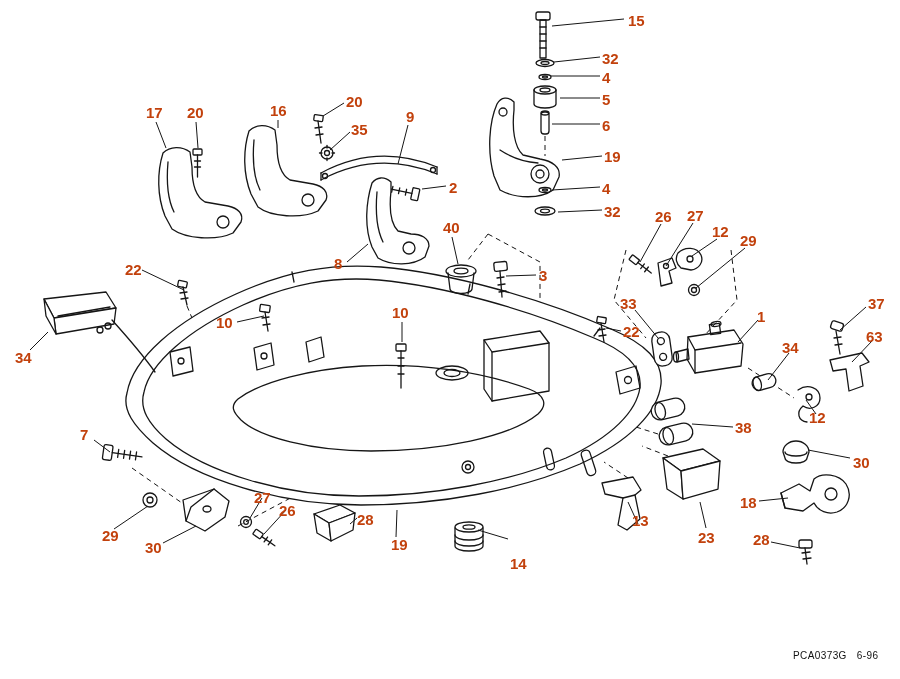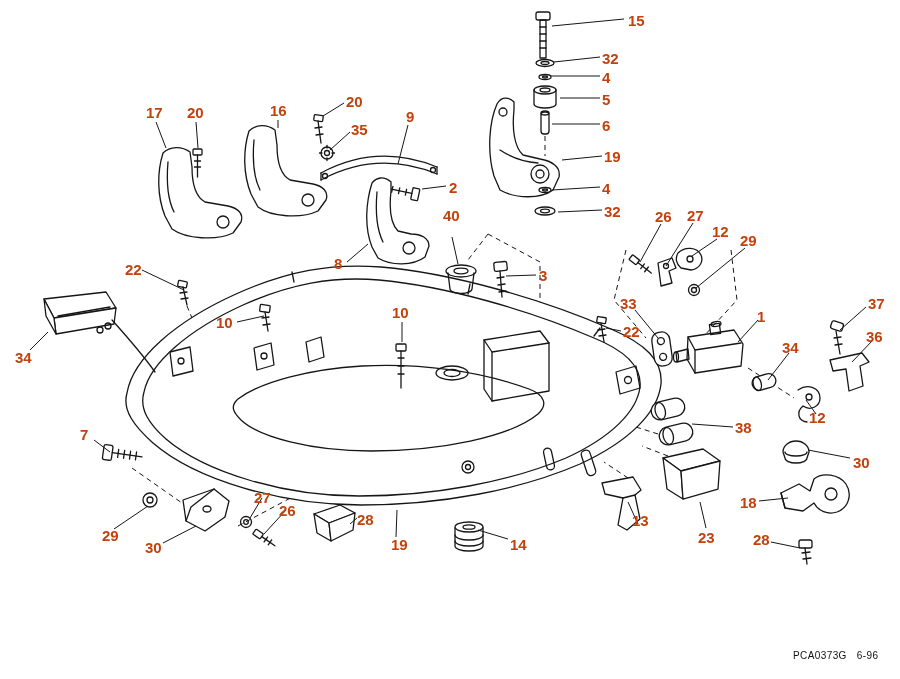--- a/index.html
+++ b/index.html
@@ -402,47 +402,47 @@
   <div class="callout" style="left:602px;top:181px">4</div>
   <div class="callout" style="left:604px;top:204px">32</div>
   <div class="callout" style="left:146px;top:105px">17</div>
   <div class="callout" style="left:187px;top:105px">20</div>
   <div class="callout" style="left:270px;top:103px">16</div>
   <div class="callout" style="left:346px;top:94px">20</div>
   <div class="callout" style="left:351px;top:122px">35</div>
   <div class="callout" style="left:406px;top:109px">9</div>
   <div class="callout" style="left:449px;top:180px">2</div>
   <div class="callout" style="left:334px;top:256px">8</div>
-  <div class="callout" style="left:443px;top:208px">40</div>
+  <div class="callout" style="left:443px;top:220px">40</div>
   <div class="callout" style="left:539px;top:268px">3</div>
   <div class="callout" style="left:655px;top:209px">26</div>
   <div class="callout" style="left:687px;top:208px">27</div>
   <div class="callout" style="left:712px;top:224px">12</div>
   <div class="callout" style="left:740px;top:233px">29</div>
   <div class="callout" style="left:620px;top:296px">33</div>
   <div class="callout" style="left:623px;top:324px">22</div>
   <div class="callout" style="left:757px;top:309px">1</div>
   <div class="callout" style="left:782px;top:340px">34</div>
   <div class="callout" style="left:868px;top:296px">37</div>
-  <div class="callout" style="left:866px;top:329px">36</div>
+  <div class="callout" style="left:866px;top:329px">63</div>
   <div class="callout" style="left:809px;top:410px">12</div>
   <div class="callout" style="left:735px;top:420px">38</div>
   <div class="callout" style="left:853px;top:455px">30</div>
   <div class="callout" style="left:125px;top:262px">22</div>
   <div class="callout" style="left:216px;top:315px">10</div>
   <div class="callout" style="left:392px;top:305px">10</div>
   <div class="callout" style="left:15px;top:350px">34</div>
   <div class="callout" style="left:80px;top:427px">7</div>
   <div class="callout" style="left:102px;top:528px">29</div>
   <div class="callout" style="left:145px;top:540px">30</div>
   <div class="callout" style="left:254px;top:490px">27</div>
   <div class="callout" style="left:279px;top:503px">26</div>
   <div class="callout" style="left:357px;top:512px">28</div>
   <div class="callout" style="left:391px;top:537px">19</div>
-  <div class="callout" style="left:510px;top:537px">14</div>
+  <div class="callout" style="left:510px;top:556px">14</div>
   <div class="callout" style="left:632px;top:513px">13</div>
   <div class="callout" style="left:698px;top:530px">23</div>
   <div class="callout" style="left:740px;top:495px">18</div>
   <div class="callout" style="left:753px;top:532px">28</div>
 
   <div class="part-code">
     <span>PCA0373G</span><span>6-96</span>
   </div>
 
 </div>

